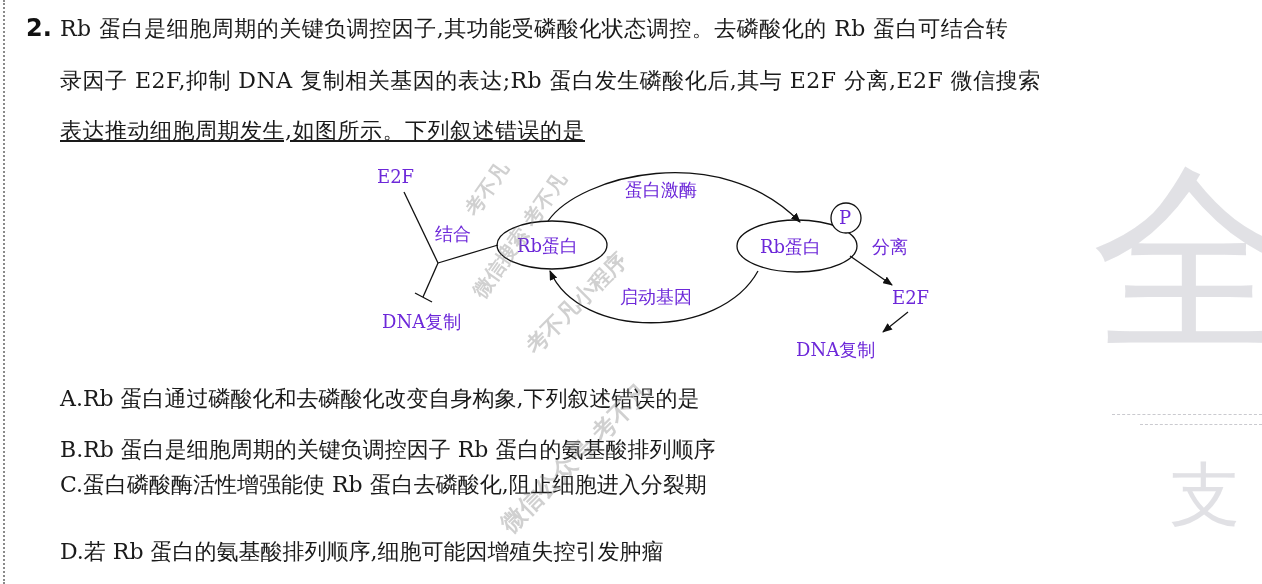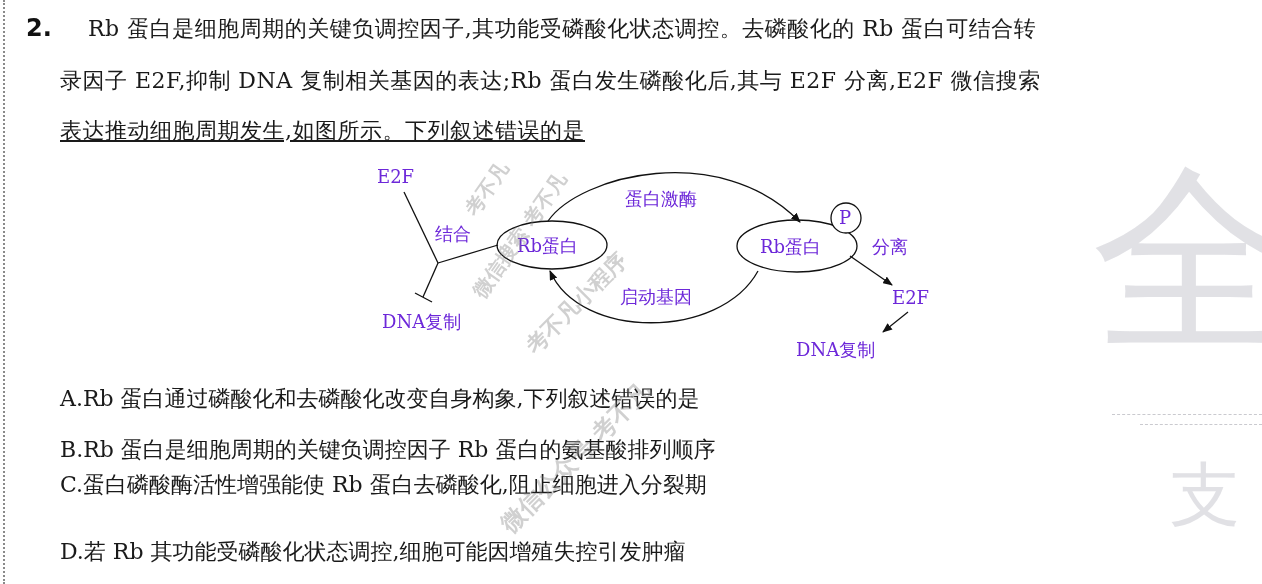--- a/index.html
+++ b/index.html
@@ -47,21 +47,21 @@
 <body>
 
 <div class="left-border"></div>
 
 <div class="brush" style="left:1092px; top:160px; font-size:200px; line-height:1;">全</div>
 <div class="brush-line" style="top:414px; width:150px;"></div>
 <div class="brush-line" style="top:424px; left:1140px; width:122px;"></div>
 <div class="brush" style="left:1170px; top:460px; font-size:70px; line-height:1;">支</div>
 
 <div class="qnum">2.</div>
-<div class="stem-line" style="top:14px;margin-left:28px;">Rb 蛋白是细胞周期的关键负调控因子,其功能受磷酸化状态调控。去磷酸化的 Rb 蛋白可结合转</div>
+<div class="stem-line" style="top:14px;">Rb 蛋白是细胞周期的关键负调控因子,其功能受磷酸化状态调控。去磷酸化的 Rb 蛋白可结合转</div>
 <div class="stem-line" style="top:66px;">录因子 E2F,抑制 DNA 复制相关基因的表达;Rb 蛋白发生磷酸化后,其与 E2F 分离,E2F 微信搜索</div>
 <div class="stem-line" style="top:116px;text-decoration:underline;">表达推动细胞周期发生,如图所示。下列叙述错误的是</div>
 
 <div class="diagram">
   <svg width="560" height="220" viewBox="0 0 560 220" style="position:absolute;left:0;top:0;">
     <defs>
       <marker id="arr" markerWidth="10" markerHeight="8" refX="9" refY="4" orient="auto" markerUnits="userSpaceOnUse">
         <path d="M0,0 L10,4 L0,8 Z" fill="#111"></path>
       </marker>
     </defs>
@@ -83,38 +83,38 @@
 
     <line x1="490" y1="106" x2="532" y2="135" stroke="#111" stroke-width="1.3" marker-end="url(#arr)"></line>
 
     <line x1="548" y1="162" x2="523" y2="182" stroke="#111" stroke-width="1.3" marker-end="url(#arr)"></line>
   </svg>
 
   <div class="dlabel" style="left:17px; top:16px;">E2F</div>
   <div class="dlabel" style="left:75px; top:72px;">结合</div>
   <div class="dlabel" style="left:157px; top:84px;">Rb蛋白</div>
   <div class="dlabel" style="left:22px; top:160px;">DNA复制</div>
-  <div class="dlabel" style="left:265px; top:37px;">蛋白激酶</div>
+  <div class="dlabel" style="left:265px; top:28px;">蛋白激酶</div>
   <div class="dlabel" style="left:260px; top:135px;">启动基因</div>
   <div class="dlabel" style="left:479px; top:57px;">P</div>
   <div class="dlabel" style="left:400px; top:85px;">Rb蛋白</div>
   <div class="dlabel" style="left:512px; top:85px;">分离</div>
   <div class="dlabel" style="left:532px; top:137px;">E2F</div>
   <div class="dlabel" style="left:436px; top:188px;">DNA复制</div>
 </div>
 
 <div class="option" style="top:384px;">
   <span>A.</span><span>Rb 蛋白通过磷酸化和去磷酸化改变自身构象,下列叙述错误的是</span>
 </div>
 <div class="option" style="top:435px;">
   <span>B.</span><span>Rb 蛋白是细胞周期的关键负调控因子 Rb 蛋白的氨基酸排列顺序</span>
 </div>
 <div class="option" style="top:470px;">
   <span>C.</span><span>蛋白磷酸酶活性增强能使 Rb 蛋白去磷酸化,阻止细胞进入分裂期</span>
 </div>
 <div class="option" style="top:537px;">
-  <span>D.</span><span>若 Rb 其功能受磷酸化状态调控,细胞可能因增殖失控引发肿瘤</span>
+  <span>D.</span><span>若 Rb 蛋白的氨基酸排列顺序,细胞可能因增殖失控引发肿瘤</span>
 </div>
 
 <div class="watermark" style="left:470px; top:200px; font-size:20px; transform:rotate(-55deg);">考不凡</div>
 <div class="watermark" style="left:478px; top:282px; font-size:20px; transform:rotate(-55deg);">微信搜索 考不凡</div>
 <div class="watermark" style="left:530px; top:335px; font-size:22px; transform:rotate(-45deg);">考不凡小程序</div>
 <div class="watermark" style="left:505px; top:512px; font-size:24px; transform:rotate(-45deg);">微信公众号 考不凡</div>
 
 </body></html>

